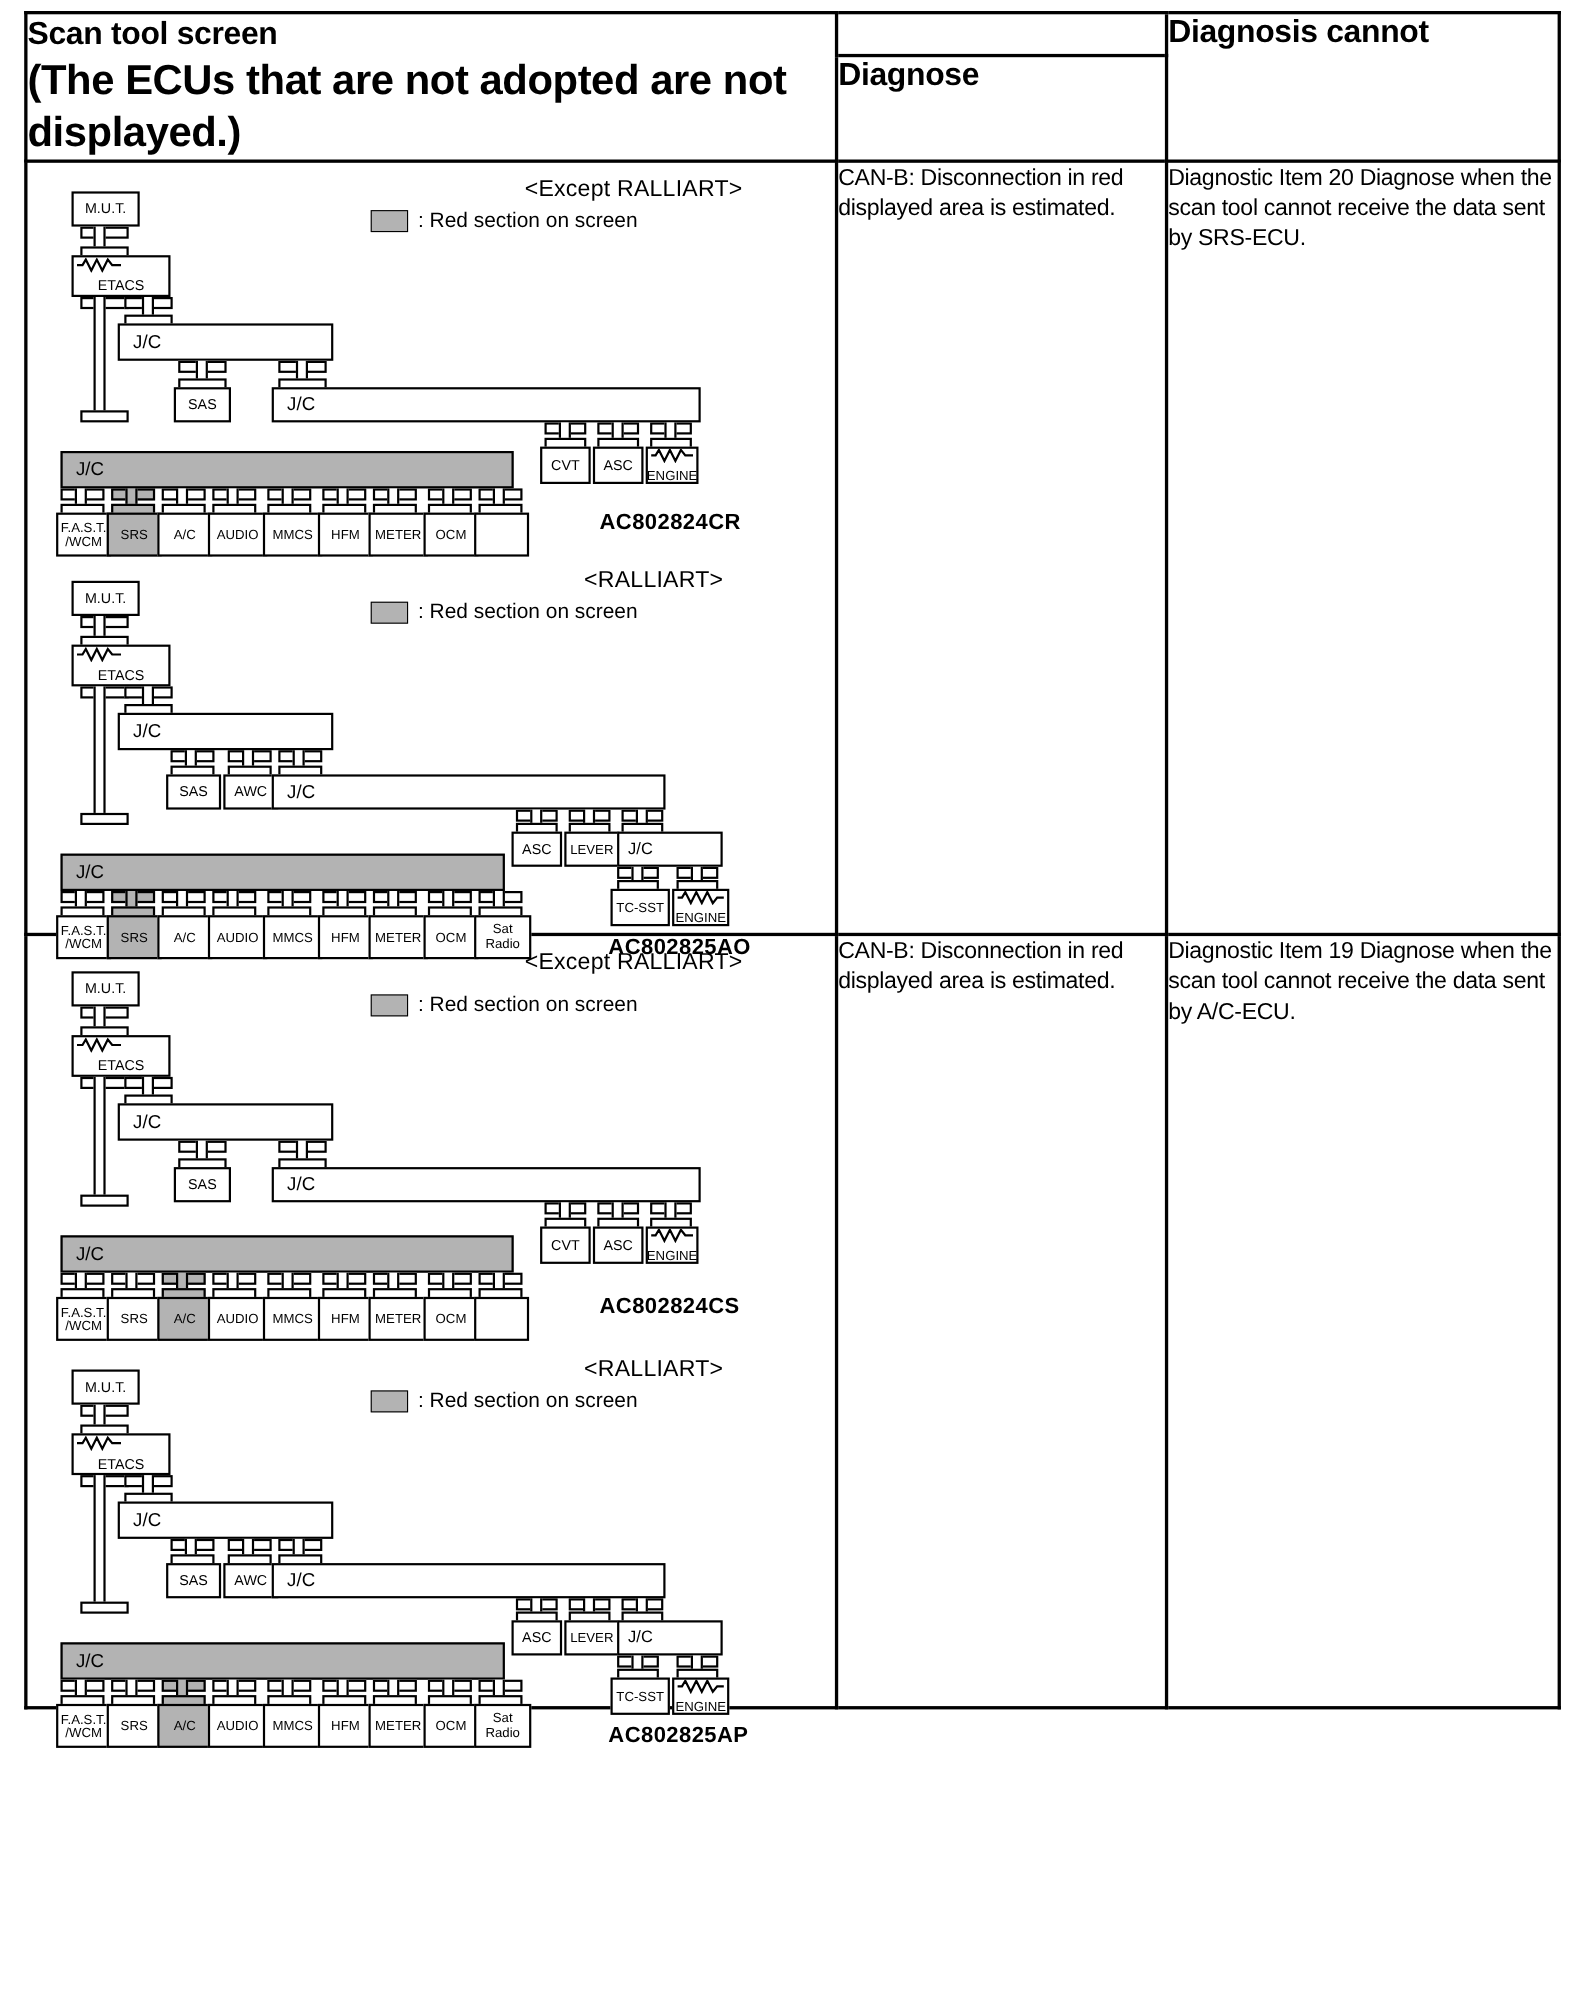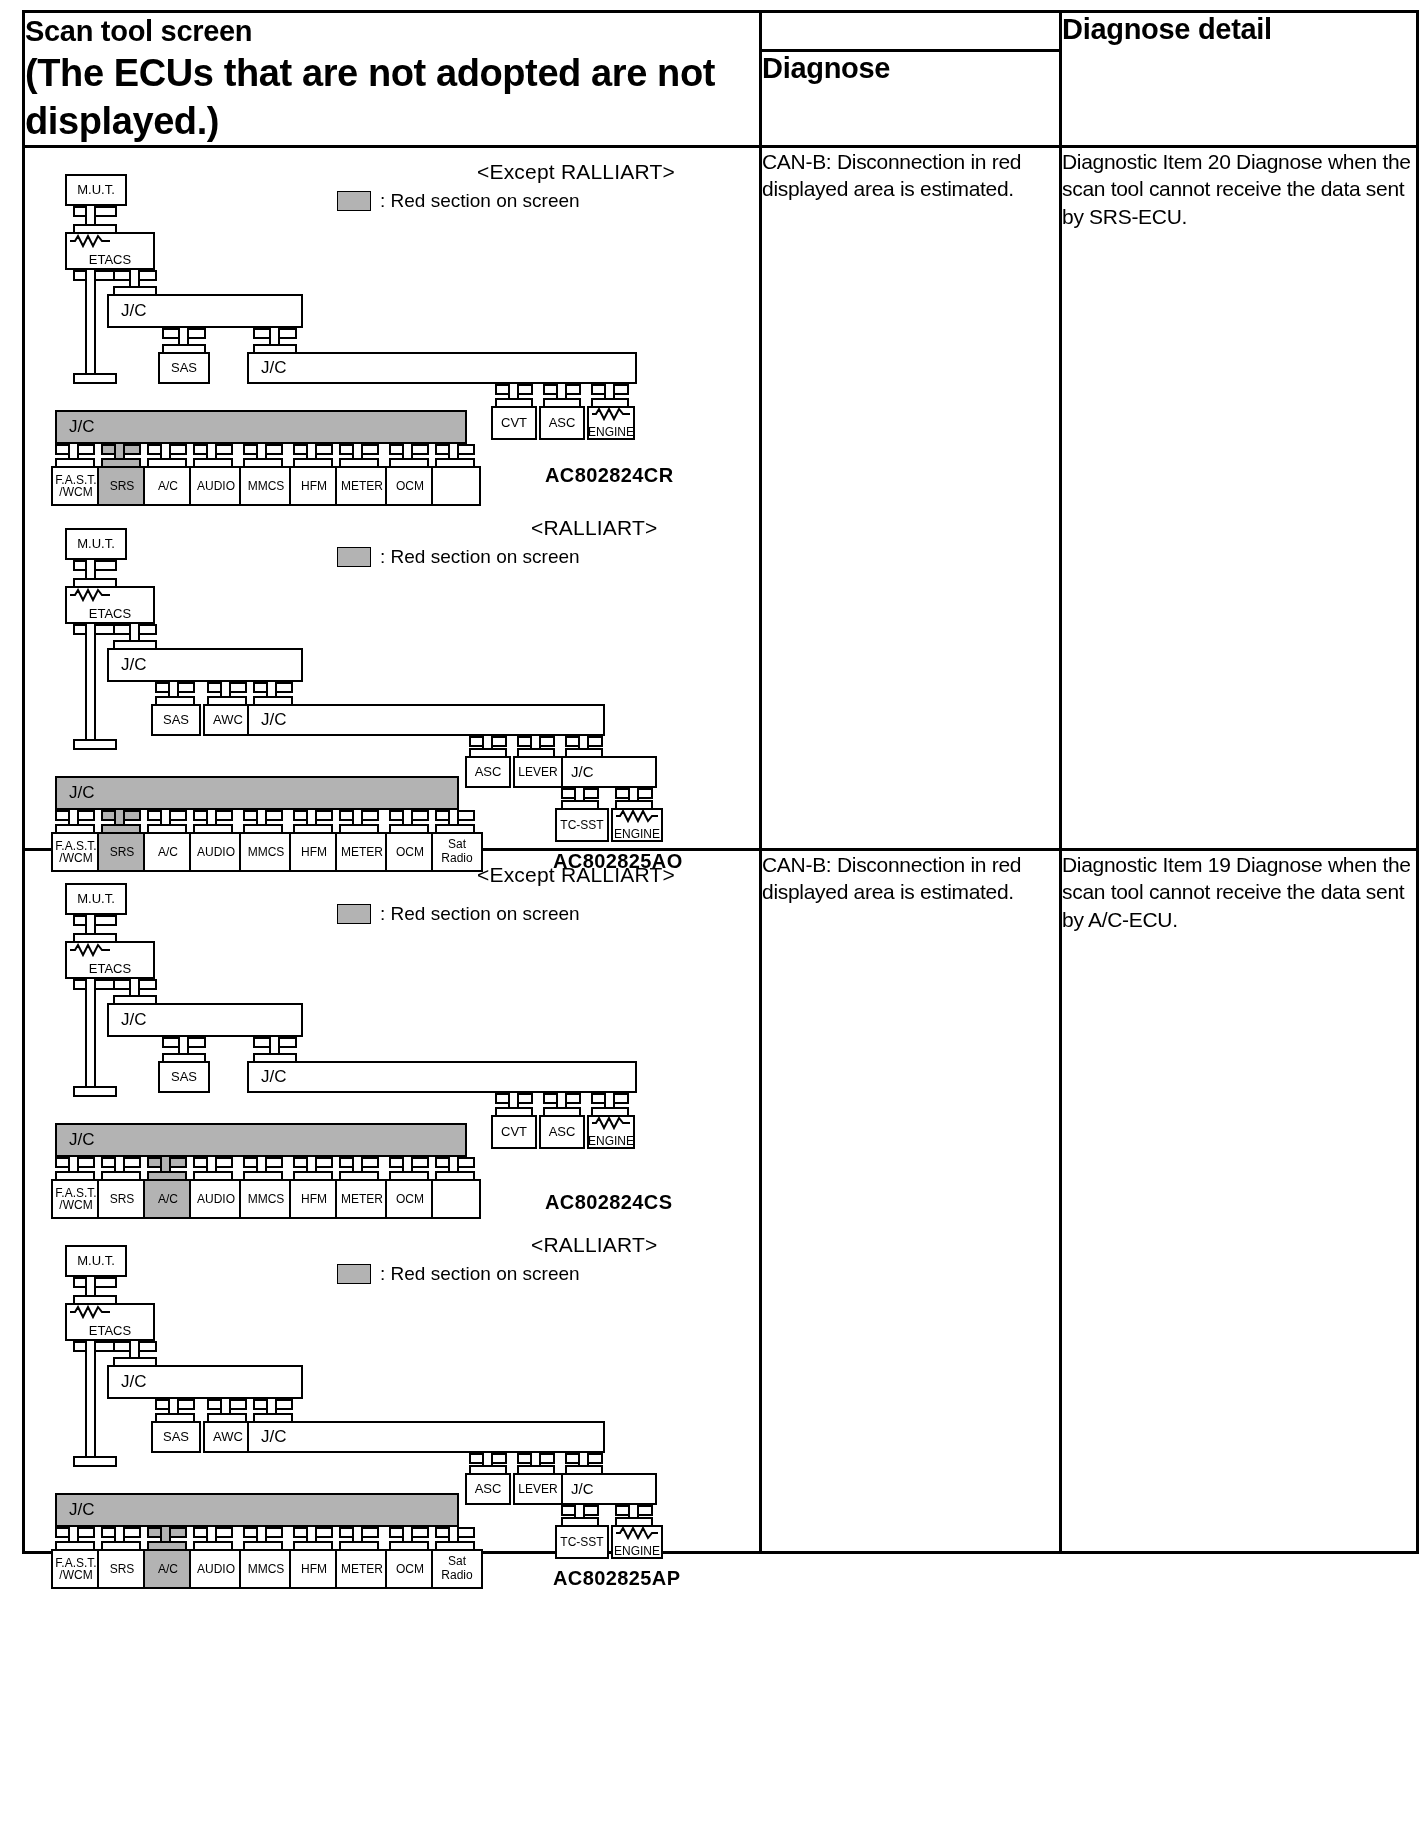--- a/index.html
+++ b/index.html
@@ -108,21 +108,21 @@
       <col style="width:300px">
       <col style="width:357px">
     </colgroup>
     <tbody>
 
       <tr>
         <td rowspan="1" class="hdr-cell" style="border-bottom:none;">
           <div class="hdr-title">Scan tool screen</div>
         </td>
         <td style="border-bottom:none;border-top:3px solid #000;border-left:none;border-right:none;background:#fff;"></td>
-        <td rowspan="2" class="diag-head">Diagnose detail</td>
+        <td rowspan="2" class="diag-head">Diagnosis cannot</td>
       </tr>
       <tr>
         <td class="hdr-cell" style="border-top:none;padding-top:0;">
           <div class="hdr-sub" style="margin-top:0;">(The ECUs that are not adopted are not displayed.)</div>
         </td>
         <td class="cmt-head">Diagnose</td>
       </tr>
 
       <tr>
         <td>
@@ -483,21 +483,21 @@
               <div class="cap" style="left:364px;top:306px;width:40px;"></div>
               <div class="conn" style="left:377px;top:306px;height:22px;"></div>
               <div class="cap" style="left:364px;top:320px;width:40px;"></div>
               <div class="node tiny" style="left:360px;top:328px;width:50px;height:40px;">OCM</div>
 
               <div class="cap" style="left:410px;top:306px;width:40px;"></div>
               <div class="conn" style="left:423px;top:306px;height:22px;"></div>
               <div class="cap" style="left:410px;top:320px;width:40px;"></div>
               <div class="node tiny" style="left:406px;top:328px;width:50px;height:40px;"></div>
 
-              <div class="accode" style="left:520px;top:340px;">AC802824CS</div>
+              <div class="accode" style="left:520px;top:326px;">AC802824CS</div>
             </div>
 
             <div>
               <div class="variant-label" style="left:506px;top:382px;">&lt;RALLIART&gt;</div>
               <div class="legend" style="left:312px;top:412px;">
                 <span class="sw"></span>
                 <span class="lg-txt">: Red section on screen</span>
               </div>
 
               <div class="node small" style="left:40px;top:394px;width:62px;height:32px;">M.U.T.</div>

